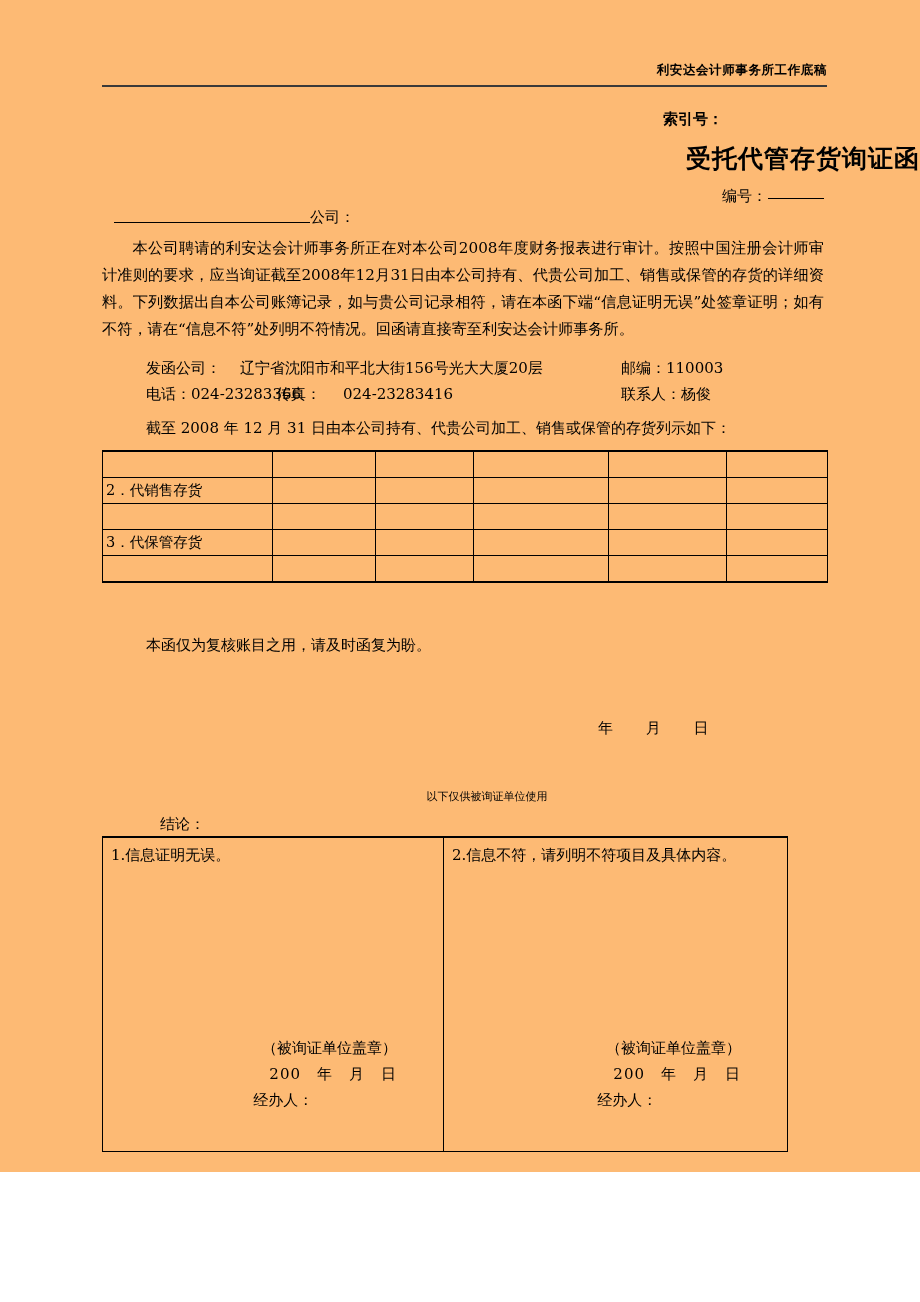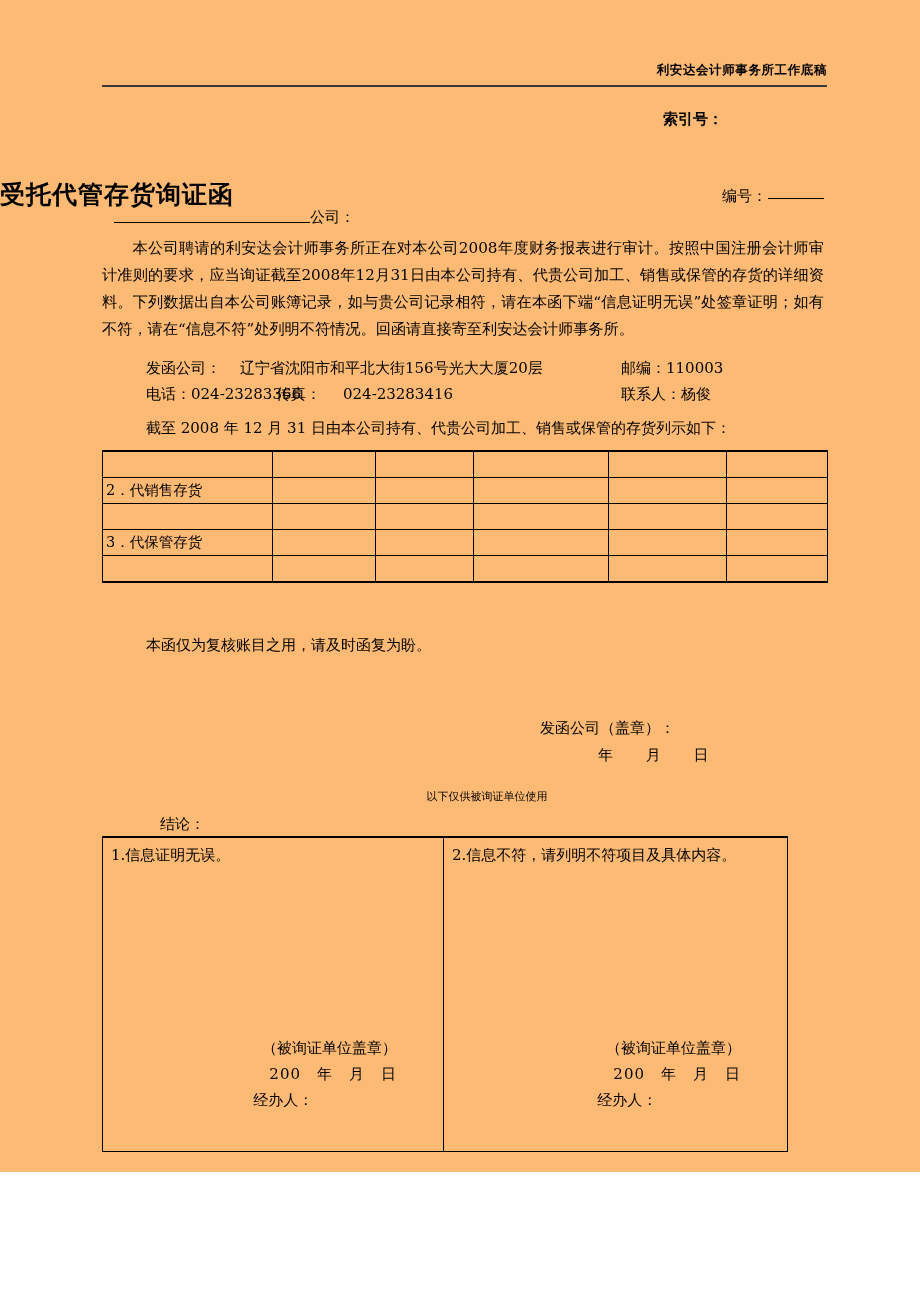--- a/index.html
+++ b/index.html
@@ -47,26 +47,25 @@
     font-family: "DejaVu Sans", "Liberation Sans", sans-serif;
     font-size: 15px;
     font-weight: bold;
     white-space: nowrap;
   }
   .doc-title {
     position: absolute;
     left: 0;
     top: 142px;
     width: 920px;
-    text-align: left;
+    text-align: right;
     font-family: "DejaVu Sans", "Liberation Sans", sans-serif;
     font-size: 25px;
     font-weight: bold;
     letter-spacing: 1px;
-    margin-top: 36px;
   }
   .serial-no {
     position: absolute;
     left: 678px;
     top: 185px;
     font-size: 15px;
     white-space: nowrap;
     margin-left: 44px;
   }
   .serial-no .blank {
@@ -328,21 +327,20 @@
         <td></td>
         <td></td>
         <td></td>
       </tr>
     </tbody>
   </table>
 
   <div class="closing">本函仅为复核账目之用，请及时函复为盼。</div>
 
   <div class="sender-sign">
-    <div>发函公司（盖章）：</div>
     <div class="sender-date">
       <span>年</span>
       <span>月</span>
       <span>日</span>
     </div>
   </div>
 
   <div class="notice">以下仅供被询证单位使用</div>
   <div class="conclusion-label">结论：</div>
 

